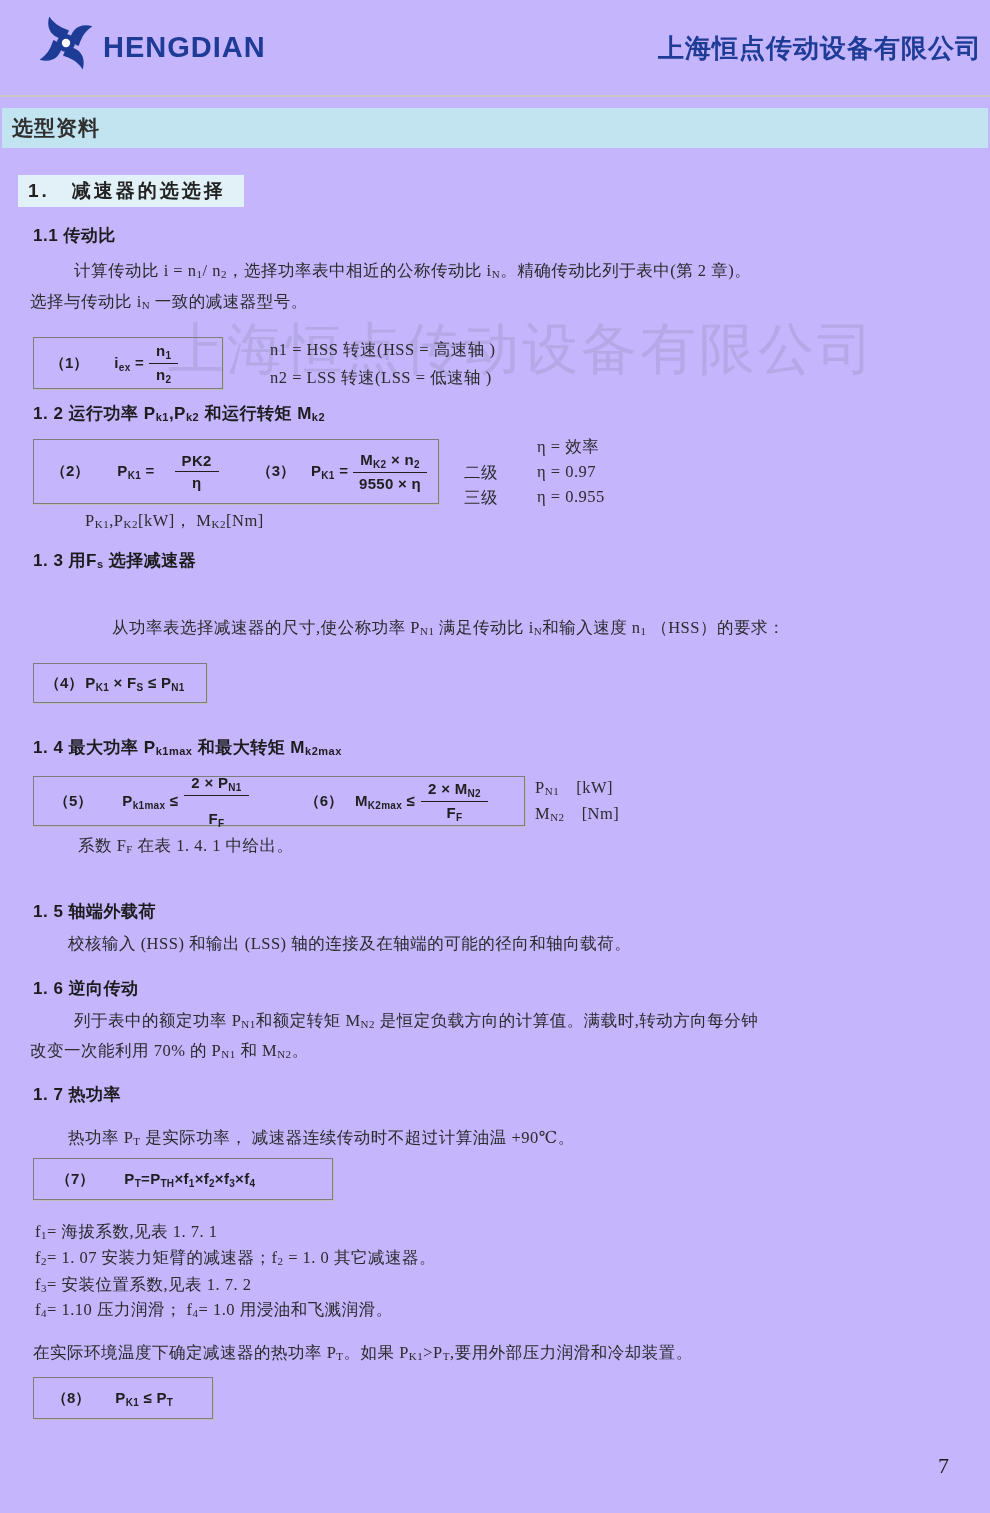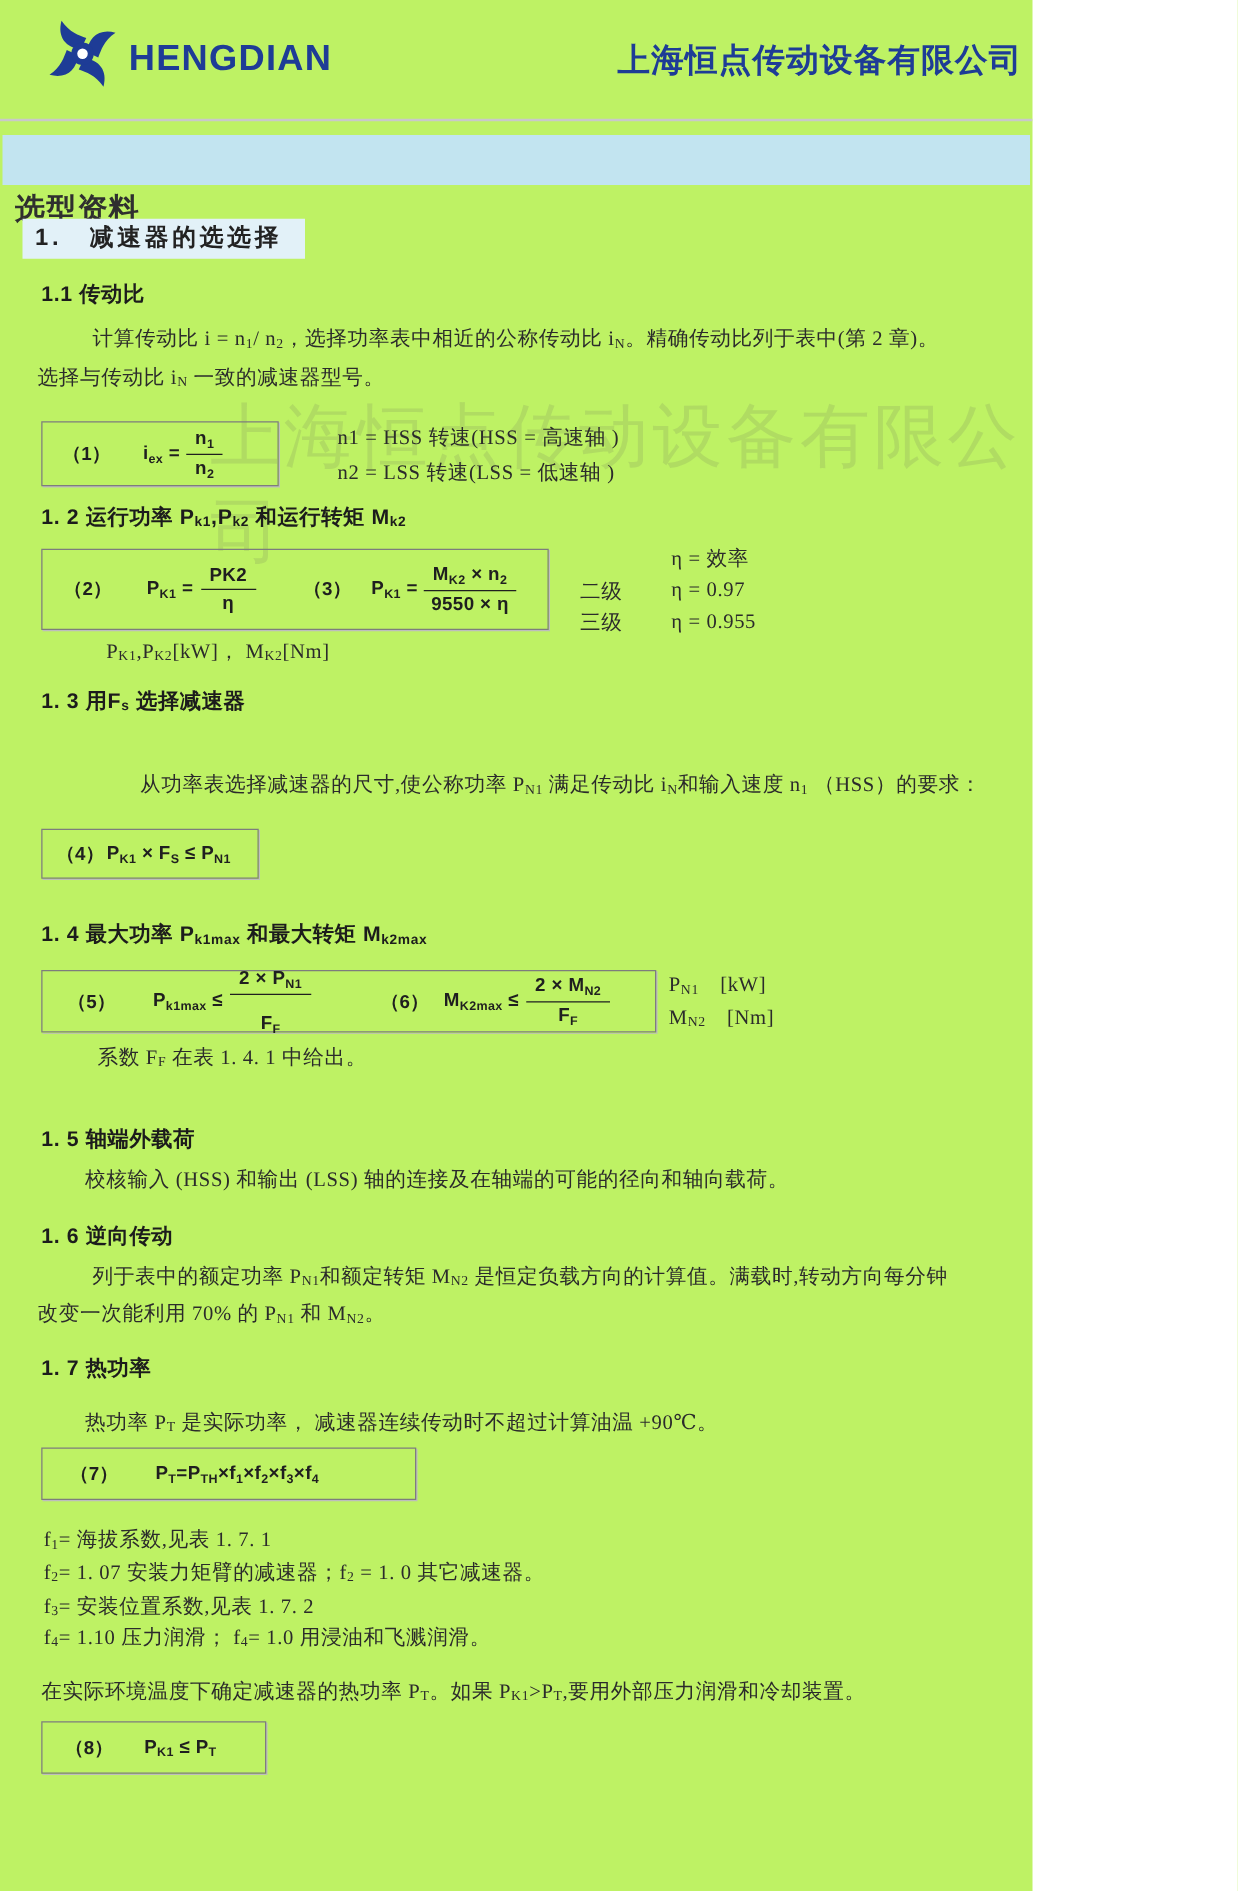--- a/index.html
+++ b/index.html
@@ -1,28 +1,28 @@
 <!DOCTYPE html>
 <html><head>
 <meta charset="utf-8">
 <style>
   html,body{margin:0;padding:0;background:#ffffff;}
-  .page{position:relative;width:826px;height:1513px;background:#bef264;overflow:hidden;
+  .page{position:relative;width:990px;height:1513px;background:#c4b5fd;overflow:hidden;
         font-family:"Liberation Serif","DejaVu Serif",serif;color:#2b2b2b;}
   .abs{position:absolute;white-space:nowrap;}
   
   .logo-text{font-family:"Liberation Sans","DejaVu Sans",sans-serif;font-weight:bold;
              font-size:29px;color:#1e3c96;letter-spacing:1px;}
   .company{font-family:"Liberation Serif",serif;font-weight:bold;font-size:26px;
            color:#1e3c96;letter-spacing:1px;}
   .header-rule{position:absolute;left:0;right:0;top:95px;height:2px;background:#c9c9c9;}
   
   .banner{position:absolute;left:2px;right:2px;top:108px;height:40px;background:#c2e4f0;}
-  .banner-title{font-family:"Liberation Sans",sans-serif;font-weight:bold;font-size:24px;
-                color:#2f2f2f;line-height:40px;padding-left:10px;letter-spacing:1px;margin-top:40px;}
+  .banner-title{font-family:"Liberation Sans",sans-serif;font-weight:bold;font-size:21px;
+                color:#2f2f2f;line-height:40px;padding-left:10px;letter-spacing:1px;}
   .chapter{position:absolute;left:18px;top:175px;height:32px;background:#e2f1f8;
            font-family:"Liberation Sans",sans-serif;font-weight:bold;font-size:19px;color:#222;
            line-height:32px;padding:0 18px 0 10px;letter-spacing:3px;}
   
   .watermark{position:absolute;left:168px;top:312px;font-size:56px;letter-spacing:3px;
              color:rgba(90,90,90,0.14);font-family:"Liberation Sans",sans-serif;z-index:0;}
   
   .h2{font-family:"Liberation Sans","DejaVu Sans",sans-serif;font-weight:bold;font-size:17px;
       color:#1c1c1c;letter-spacing:0.5px;}
   .h2 .sb{font-size:11px;vertical-align:-2px;}
@@ -83,21 +83,21 @@
     </span>
   </div>
   <div class="abs body" style="left:270px;top:339px;">n1 = HSS 转速(HSS = 高速轴 )</div>
   <div class="abs body" style="left:270px;top:367px;">n2 = LSS 转速(LSS = 低速轴 )</div>
 
   <div class="abs h2" style="left:33px;top:402px;"><span>1. 2 运行功率 P</span><span class="sb">k1</span><span>,P</span><span class="sb">k2</span><span> 和运行转矩 M</span><span class="sb">k2</span></div>
 
   <div class="fbox" style="left:33px;top:439px;width:404px;height:63px;">
     <span class="flabel" style="margin-left:17px;">（2）</span>
     <span class="fx" style="margin-left:28px;"><span>P</span><span class="sb">K1</span><span> = </span></span>
-    <span class="frac fx" style="margin-left:6px;">
+    <span class="frac fx" style="margin-left:20px;">
       <span class="ftop"><span>PK2</span></span>
       <span class="fbot"><span>η</span></span>
     </span>
     <span class="flabel" style="margin-left:38px;">（3）</span>
     <span class="fx" style="margin-left:16px;"><span>P</span><span class="sb">K1</span><span> = </span></span>
     <span class="frac fx" style="margin-left:5px;">
       <span class="ftop"><span>M</span><span class="sb">K2</span><span> × n</span><span class="sb">2</span></span>
       <span class="fbot"><span>9550 × η</span></span>
     </span>
   </div>

